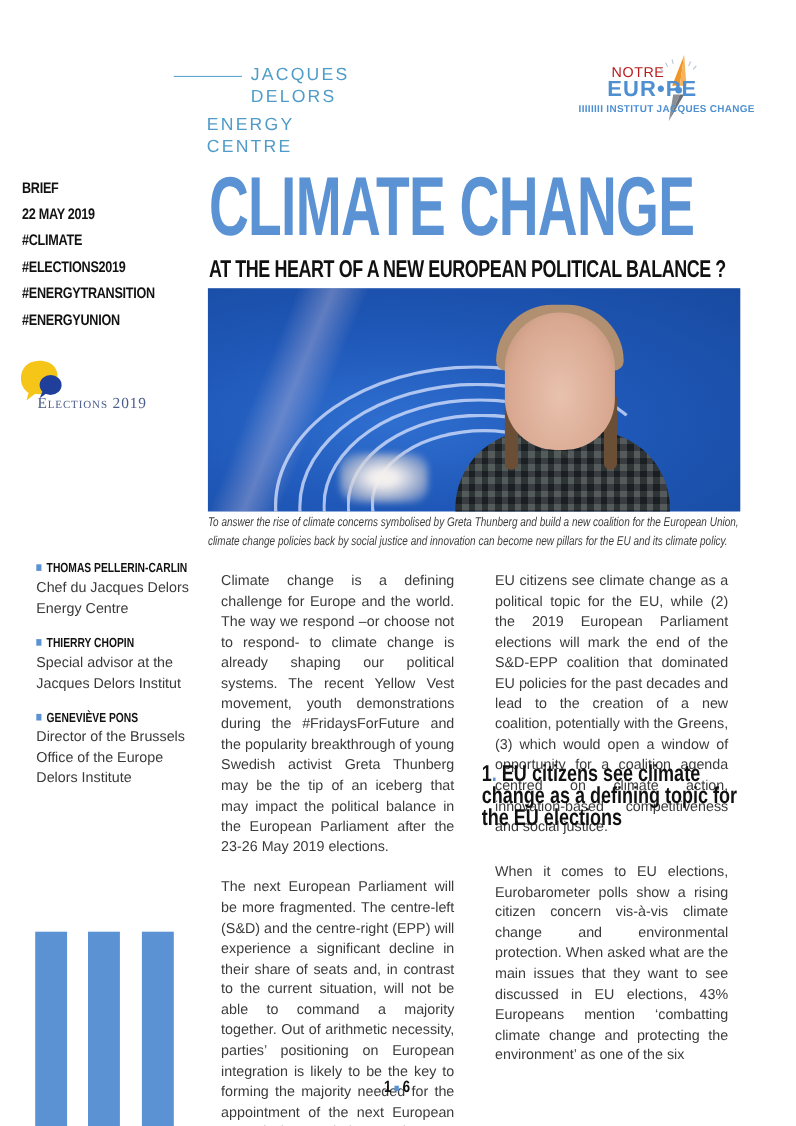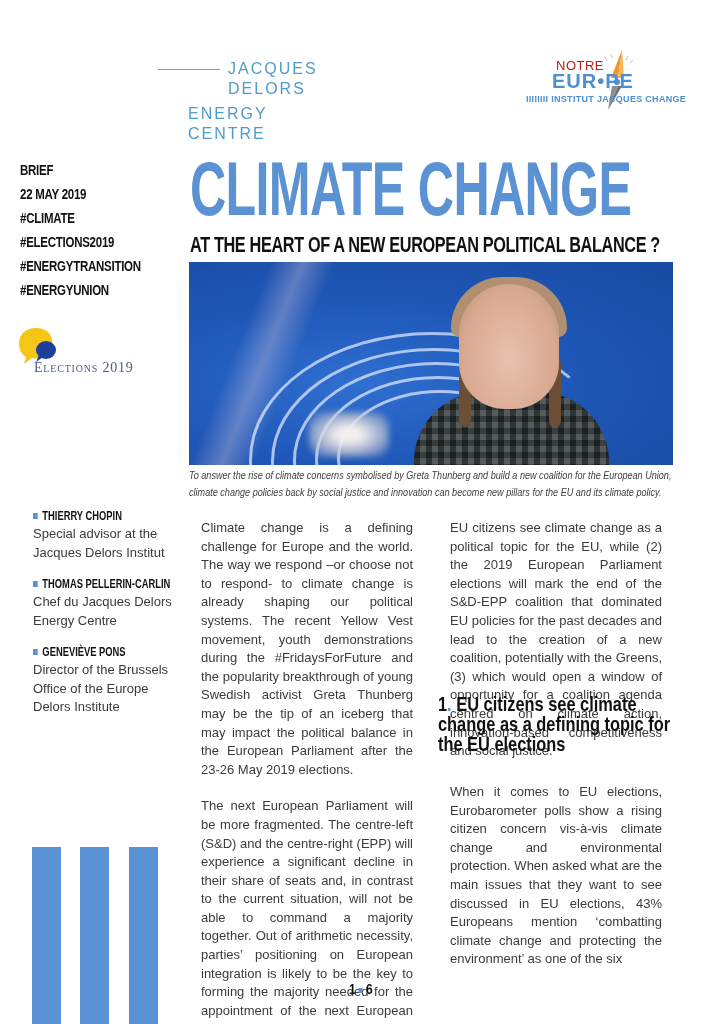--- a/index.html
+++ b/index.html
@@ -132,26 +132,26 @@
   <div class="braid-l"></div>
   <div class="braid-r"></div>
   <div class="girl-hair"></div>
   <div class="girl-head"></div>
   <div class="cam"></div>
 </div>
 <div class="abs caption">To answer the rise of climate concerns symbolised by Greta Thunberg and build a new coalition for the European Union, climate change policies back by social justice and innovation can become new pillars for the EU and its climate policy.</div>
 
 <div class="abs authors">
   <div class="author">
+    <div class="author-name"><span class="sq"></span><span>THOMAS PELLERIN-CARLIN</span></div>
+    <div class="author-role">Chef du Jacques Delors Energy Centre</div>
+  </div>
+  <div class="author">
     <div class="author-name"><span class="sq"></span><span>THIERRY CHOPIN</span></div>
     <div class="author-role">Special advisor at the Jacques Delors Institut</div>
-  </div>
-  <div class="author">
-    <div class="author-name"><span class="sq"></span><span>THOMAS PELLERIN-CARLIN</span></div>
-    <div class="author-role">Chef du Jacques Delors Energy Centre</div>
   </div>
   <div class="author">
     <div class="author-name"><span class="sq"></span><span>GENEVIÈVE PONS</span></div>
     <div class="author-role">Director of the Brussels Office of the Europe Delors Institute</div>
   </div>
 </div>
 
 <div class="abs col col1">
   <p>Climate change is a defining challenge for Europe and the world. The way we respond –or choose not to respond- to climate change is already shaping our political systems. The recent Yellow Vest movement, youth demonstrations during the #FridaysForFuture and the popularity breakthrough of young Swedish activist Greta Thunberg may be the tip of an iceberg that may impact the political balance in the European Parliament after the 23-26 May 2019 elections.</p>
   <p>The next European Parliament will be more fragmented. The centre-left (S&amp;D) and the centre-right (EPP) will experience a significant decline in their share of seats and, in contrast to the current situation, will not be able to command a majority together. Out of arithmetic necessity, parties’ positioning on European integration is likely to be the key to forming the majority needed for the appointment of the next European Commission and in passing EU legislation. In this policy brief, we focus on (1) the way</p>

